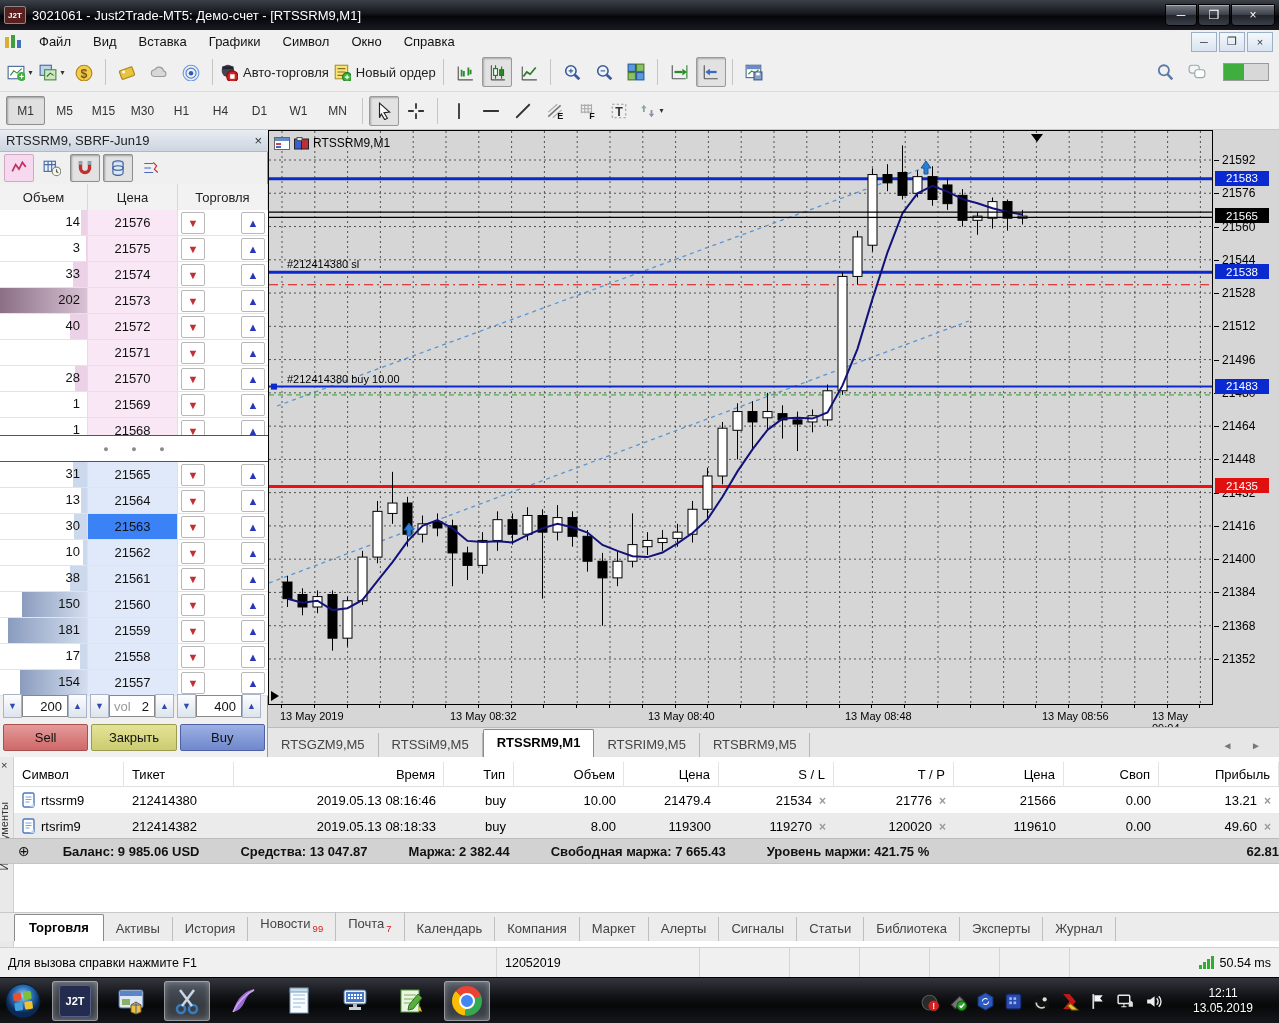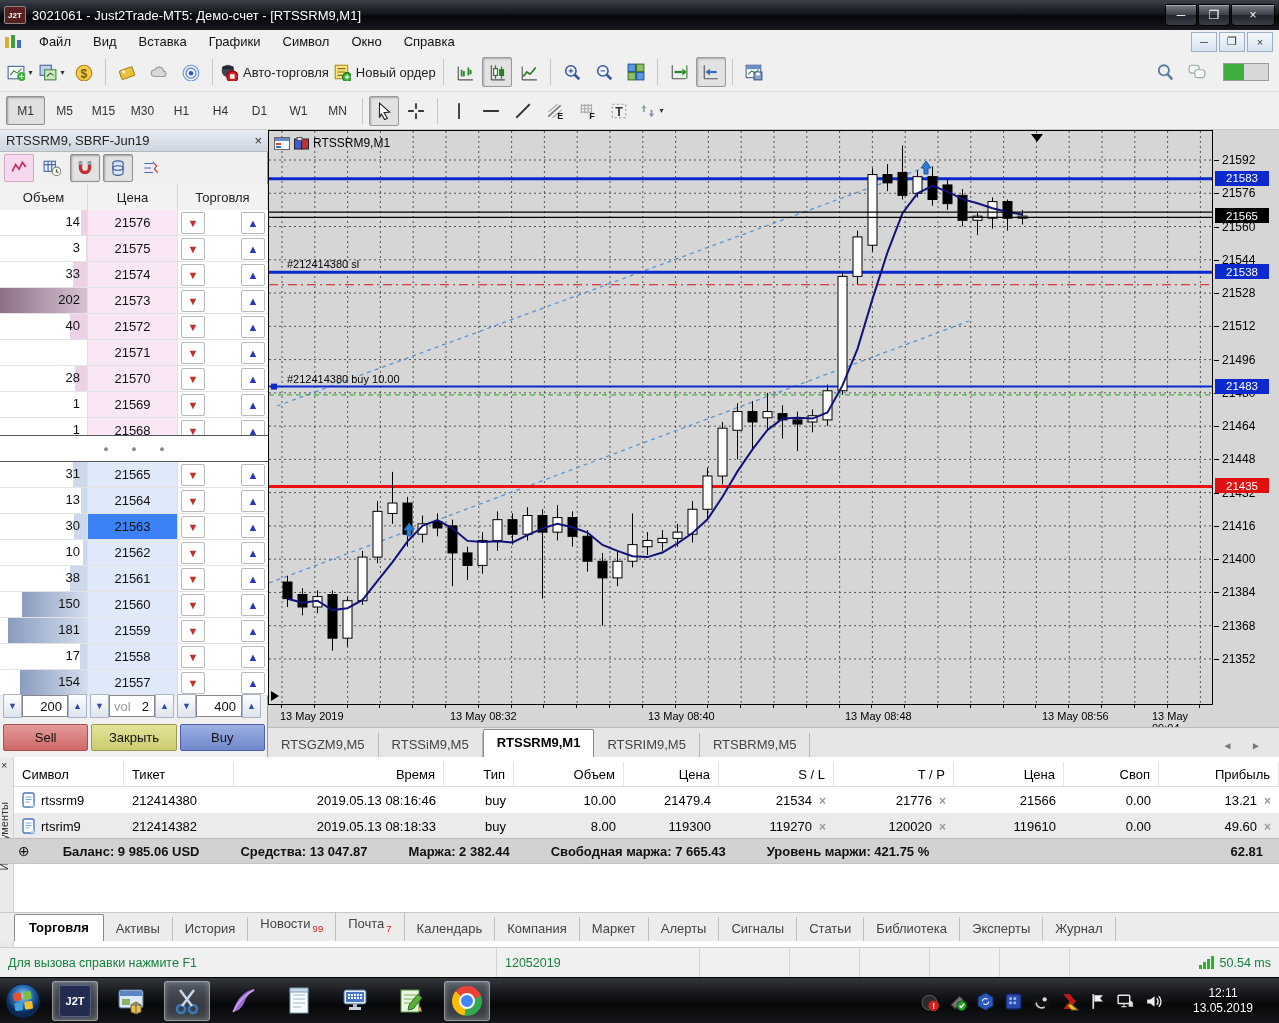--- a/index.html
+++ b/index.html
@@ -115,29 +115,29 @@
   .prow .c{padding:0 8px;text-align:right;justify-content:flex-end;white-space:nowrap;}
   .prow .c.l{text-align:left;justify-content:flex-start;}
   .prow.r1{background:#fff;} .prow.r2{background:#ebebeb;}
   .prow .sym{display:flex;align-items:center;text-align:left;}
   .prow .sym svg{margin-right:6px;}
   .xbtn{color:#9a9a9a;font-weight:bold;margin-left:7px;font-size:12px;}
   #balance-row{left:0;top:81px;width:1279px;height:26px;background:#d2d2d2;display:flex;align-items:center;
     font-weight:bold;color:#111;padding-left:18px;box-sizing:border-box;border-top:1px solid #bbb;border-bottom:1px solid #c4c4c4;}
   #balance-row .part{margin-right:16px;margin-left:25px;}
   #balance-row .plus{font-weight:normal;font-size:14px;margin-right:8px;}
-  #balance-right{margin-left:auto;padding-right:16px;}
+  #balance-right{margin-left:auto;}
   #tbx-tabs{left:0;top:155px;width:1279px;height:29px;background:#ececec;border-top:1px solid #c8c8c8;
     display:flex;align-items:flex-end;color:#444;box-sizing:border-box;padding-left:14px;}
   .ttab{padding:4px 12px;border-right:1px solid #bfbfbf;line-height:16px;position:relative;}
   .ttab.active{background:#fff;border:1px solid #8a8a8a;border-bottom:none;font-weight:bold;color:#000;border-radius:2px 2px 0 0;padding:5px 14px;}
   .ttab .cnt{color:#d02020;font-size:9.5px;vertical-align:sub;margin-left:2px;}
   
   #statusbar{left:0;top:947px;width:1279px;height:30px;background:#f0f0f0;border-top:1px solid #cfcfcf;
-    display:flex;align-items:stretch;font-size:12.5px;color:#15803d;box-sizing:border-box;}
+    display:flex;align-items:stretch;font-size:12.5px;color:#000000;box-sizing:border-box;}
   .scell{border-right:1px solid #d4d4d4;display:flex;align-items:center;padding:0 8px;box-sizing:border-box;}
   #scell-ping{margin-left:auto;border-right:none;display:flex;align-items:center;}
   #scell-ping svg{margin-right:5px;}
   
   #taskbar{left:0;top:977px;width:1279px;height:46px;
     background:linear-gradient(#33363c,#121317 40%,#070809 60%,#17181c);border-top:1px solid #000;
     display:flex;align-items:center;}
   #startorb{width:42px;height:42px;margin:0 8px 0 2px;display:flex;align-items:center;justify-content:center;}
   .taskicon{width:46px;height:40px;margin-right:10px;border-radius:3px;display:flex;align-items:center;justify-content:center;}
   .taskicon.pressed{background:rgba(200,215,235,.25);border:1px solid rgba(255,255,255,.45);box-shadow:inset 0 0 6px rgba(255,255,255,.3);box-sizing:border-box;}

